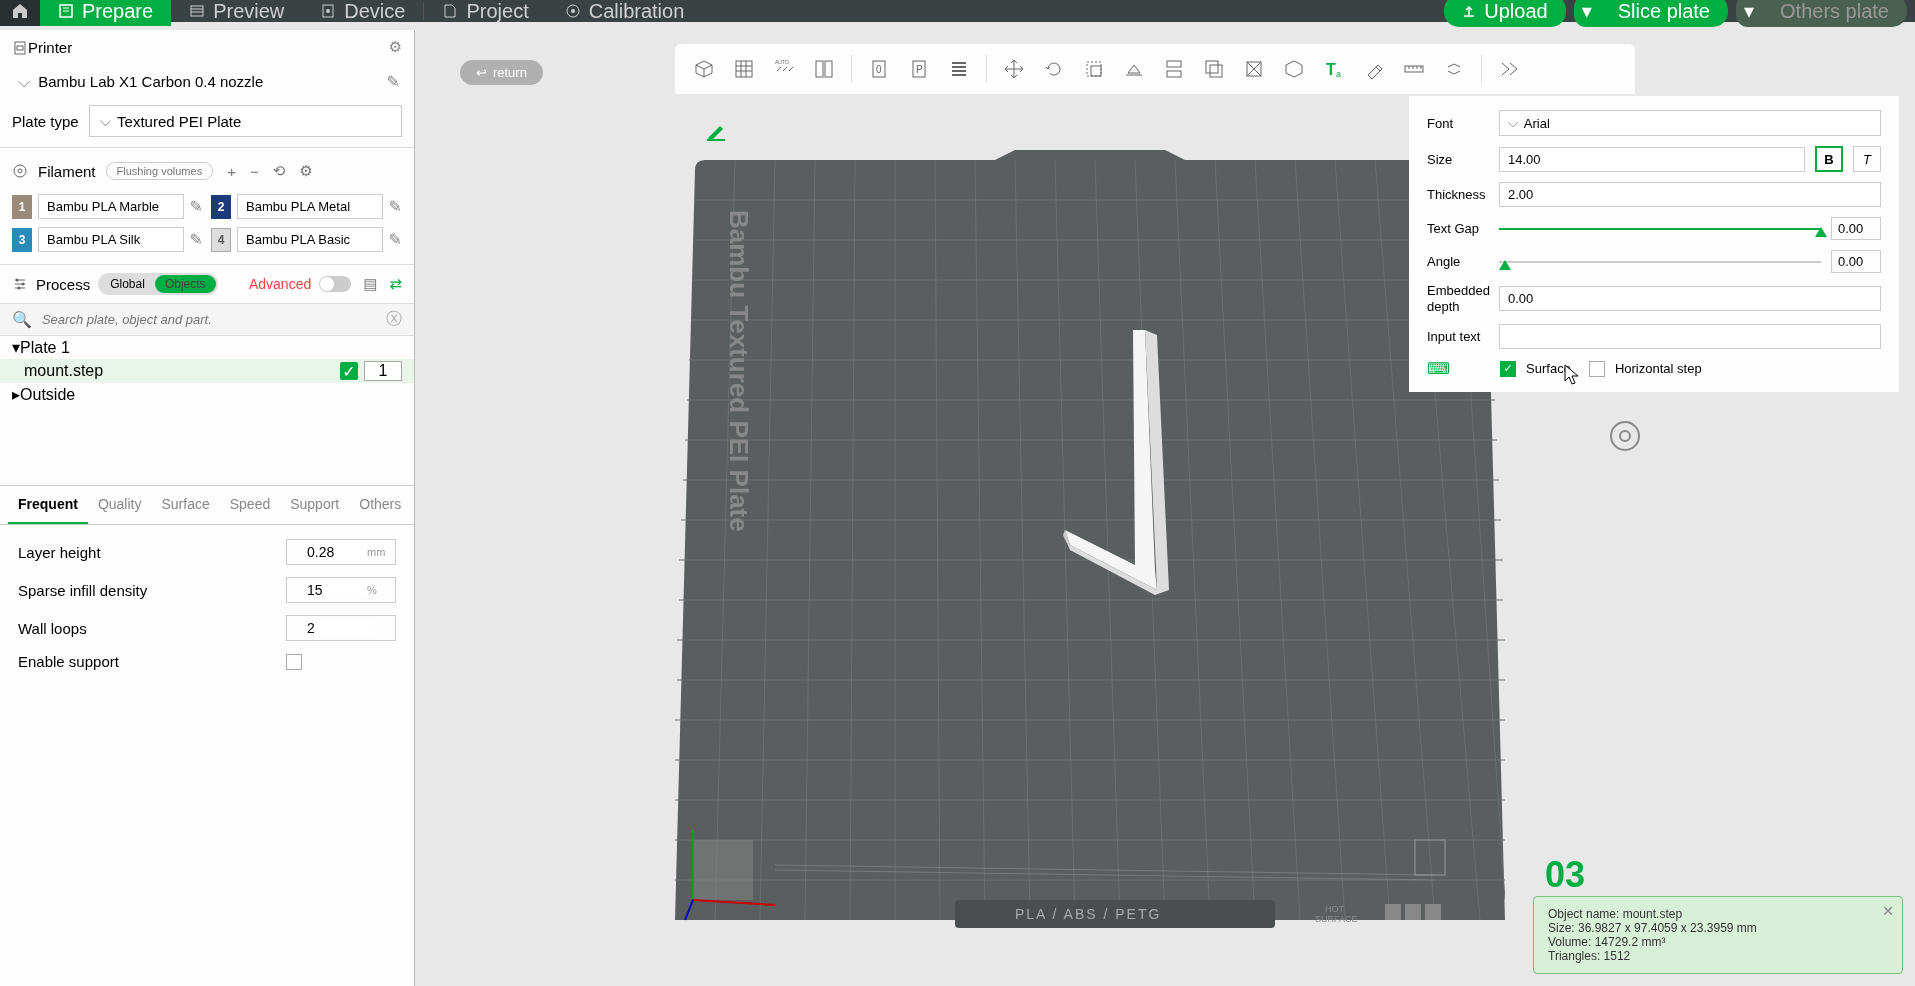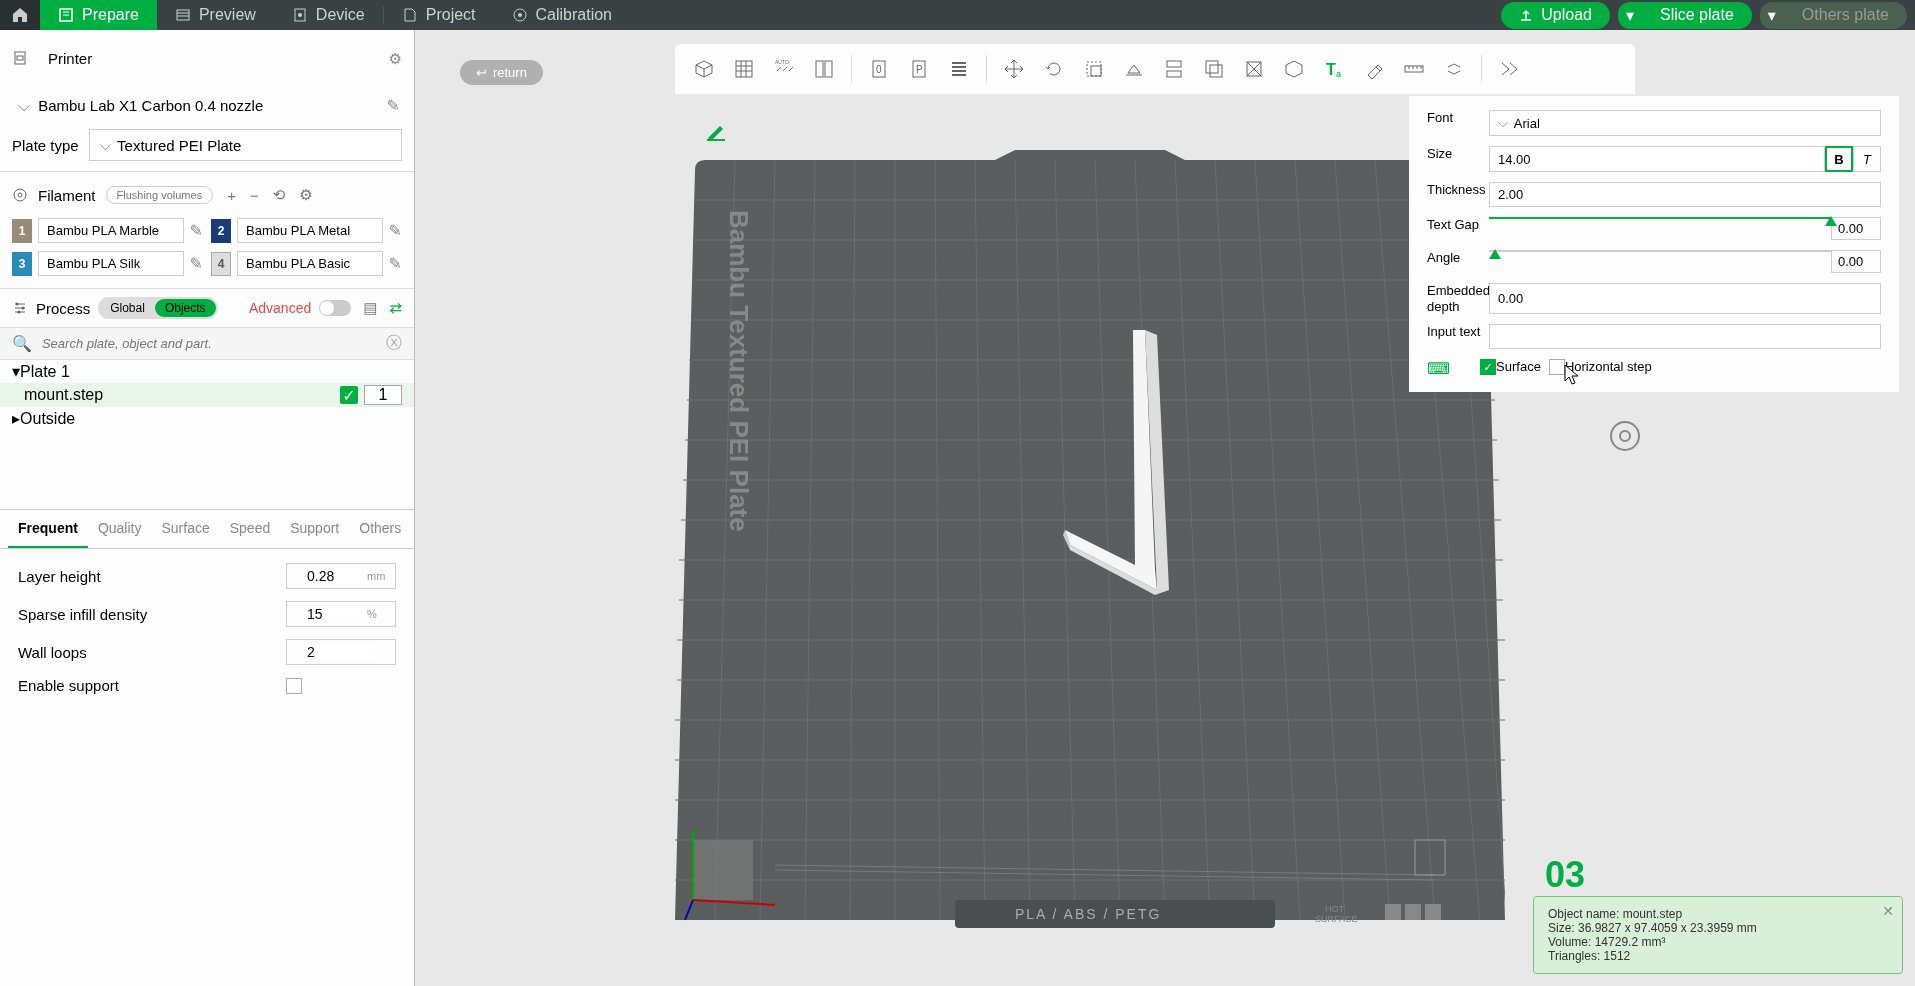--- a/index.html
+++ b/index.html
@@ -1,31 +1,31 @@
 <!DOCTYPE html>
 <html><head>
 <meta charset="utf-8">
 <style>
 * { box-sizing: border-box; margin: 0; padding: 0; font-family: Arial, sans-serif; }
 body { background: #e8e8e8; width: 1915px; height: 986px; overflow: hidden; }
 
 
-.top-bar { background: #3a4244; height: 30px; display: flex; align-items: center; color: #d0d0d0; font-size: 16px; }
+.top-bar { background: #3a4244; height: 22px; display: flex; align-items: center; color: #d0d0d0; font-size: 20px; }
 .home-btn { background: #2a3032; width: 40px; height: 30px; display: flex; align-items: center; justify-content: center; cursor: pointer; }
 .tab-item { padding: 0 18px; height: 30px; display: flex; align-items: center; gap: 8px; cursor: pointer; }
 .tab-item.active { background: #00ae42; color: #fff; }
 .tab-sep { flex: 0 0 1px; height: 18px; background: #555; }
 .top-right { margin-left: auto; display: flex; gap: 8px; padding-right: 8px; }
 .green-btn { background: #00ae42; color: #fff; border-radius: 15px; padding: 4px 18px; display: flex; align-items: center; gap: 8px; cursor: pointer; }
 .green-btn.disabled { background: #4a6050; color: #999; }
 .chev-btn { background: #00ae42; border-radius: 12px 0 0 12px; padding: 4px 8px; color: #fff; display: flex; align-items: center; }
 
 
 .left-panel { position: absolute; top: 30px; left: 0; width: 415px; background: #fdfdfd; border-right: 1px solid #bbb; height: calc(100% - 30px); }
-.panel-header { display: flex; align-items: flex-start; padding: 20px 12px; gap: 20px; font-size: 15px; }
+.panel-header { display: flex; align-items: flex-end; padding: 8px 12px; gap: 0; font-size: 15px; }
 .panel-header .gear { margin-left: auto; color: #888; cursor: pointer; }
 .printer-row { display: flex; align-items: center; padding: 8px 14px 8px 18px; gap: 8px; }
 .printer-row input { flex: 1; border: none; font-size: 15px; background: transparent; }
 .edit-ic { color: #888; cursor: pointer; }
 .plate-row { display: flex; align-items: center; padding: 6px 12px; gap: 10px; font-size: 15px; }
 .plate-dd { flex: 1; border: 1px solid #ccc; padding: 6px 10px; background: #fff; display: flex; align-items: center; gap: 6px; cursor: pointer; }
 .sect-div { border-top: 1px solid #ddd; margin: 4px 0; }
 
 .filament-hdr { display: flex; align-items: center; padding: 10px 12px; gap: 10px; font-size: 15px; }
 .flushing-pill { border: 1px solid #ccc; border-radius: 12px; padding: 2px 10px; font-size: 11px; color: #777; cursor: pointer; }
@@ -36,21 +36,21 @@
 .fil-num { width: 20px; height: 24px; color: #fff; font-size: 12px; display: flex; align-items: center; justify-content: center; font-weight: bold; }
 .fil-num.n1 { background: #9a8a7a; }
 .fil-num.n2 { background: #1a3a7a; color:#fff; }
 .fil-num.n3 { background: #2a8aba; }
 .fil-num.n4 { background: #ddd; color: #555; border: 1px solid #aaa; }
 .fil-dd { flex: 1; border: 1px solid #ccc; padding: 4px 8px; font-size: 13px; background: #fff; display: flex; align-items: center; }
 
 .process-hdr { display: flex; align-items: center; padding: 8px 12px; gap: 8px; font-size: 15px; border-top: 1px solid #ddd; }
 .pill-toggle { background: #ddd; border-radius: 12px; padding: 2px; display: flex; font-size: 12px; }
 .pill-toggle span { padding: 2px 10px; border-radius: 10px; cursor: pointer; }
-.pill-toggle .active { background: #00ae42; color: #000000; }
+.pill-toggle .active { background: #00ae42; color: #404040; }
 .adv-label { margin-left: auto; font-size: 14px; color: #ef4444; }
 .switch { width: 32px; height: 16px; background: #ccc; border-radius: 8px; position: relative; cursor: pointer; }
 .switch::after { content: ''; position: absolute; width: 14px; height: 14px; background: #fff; border-radius: 50%; top: 1px; left: 1px; }
 
 .search-row { display: flex; align-items: center; padding: 4px 12px; gap: 6px; background: #f5f5f5; border-top: 1px solid #ddd; border-bottom: 1px solid #ddd; }
 .search-row input { flex: 1; border: none; background: transparent; font-size: 13px; font-style: italic; padding: 4px; }
 
 .tree-hdr { display: flex; padding: 4px 12px; font-size: 13px; border-bottom: 1px solid #ddd; }
 .tree-hdr .col-name { flex: 1; }
 .tree-hdr .col-fila { width: 60px; border-left: 1px solid #ddd; padding-left: 8px; }
@@ -84,21 +84,21 @@
 .tool-sep { width: 1px; height: 28px; background: #ddd; margin: 0 4px; }
 
 .paint-ic { position: absolute; top: 90px; left: 290px; width: 22px; height: 22px; }
 
 
 .plate-3d { position: absolute; top: 120px; left: 260px; width: 830px; height: 820px; }
 .plate-3d svg { width: 100%; height: 100%; }
 
 
 .text-panel { position: absolute; top: 66px; right: 16px; width: 490px; background: #fdfdfd; padding: 14px 18px; font-size: 13px; }
-.tp-row { display: flex; margin-bottom: 10px; }
+.tp-row { display: flex; align-items: center; gap: 10px; margin-bottom: 10px; }
 .tp-row label { width: 62px; }
 .tp-row .lbl-wide { width: 62px; }
 .tp-input { border: 1px solid #ccc; padding: 4px 8px; flex: 1; background: #fff; display: flex; align-items: center; gap: 6px; }
 .tp-input input { border: none; flex: 1; font-size: 13px; }
 .sq-btn { border: 1px solid #ccc; width: 28px; height: 26px; display: flex; align-items: center; justify-content: center; cursor: pointer; font-family: serif; }
 .sq-btn.active { border: 2px solid #00ae42; font-weight: bold; }
 .slider-track { flex: 1; height: 2px; background: #00ae42; position: relative; }
 .slider-track.gray { background: #ccc; }
 .slider-thumb { position: absolute; top: -1px; width: 0; height: 0; border-left: 6px solid transparent; border-right: 6px solid transparent; border-bottom: 10px solid #00ae42; }
 .num-box { border: 1px solid #ccc; width: 50px; padding: 3px 6px; text-align: left; }

